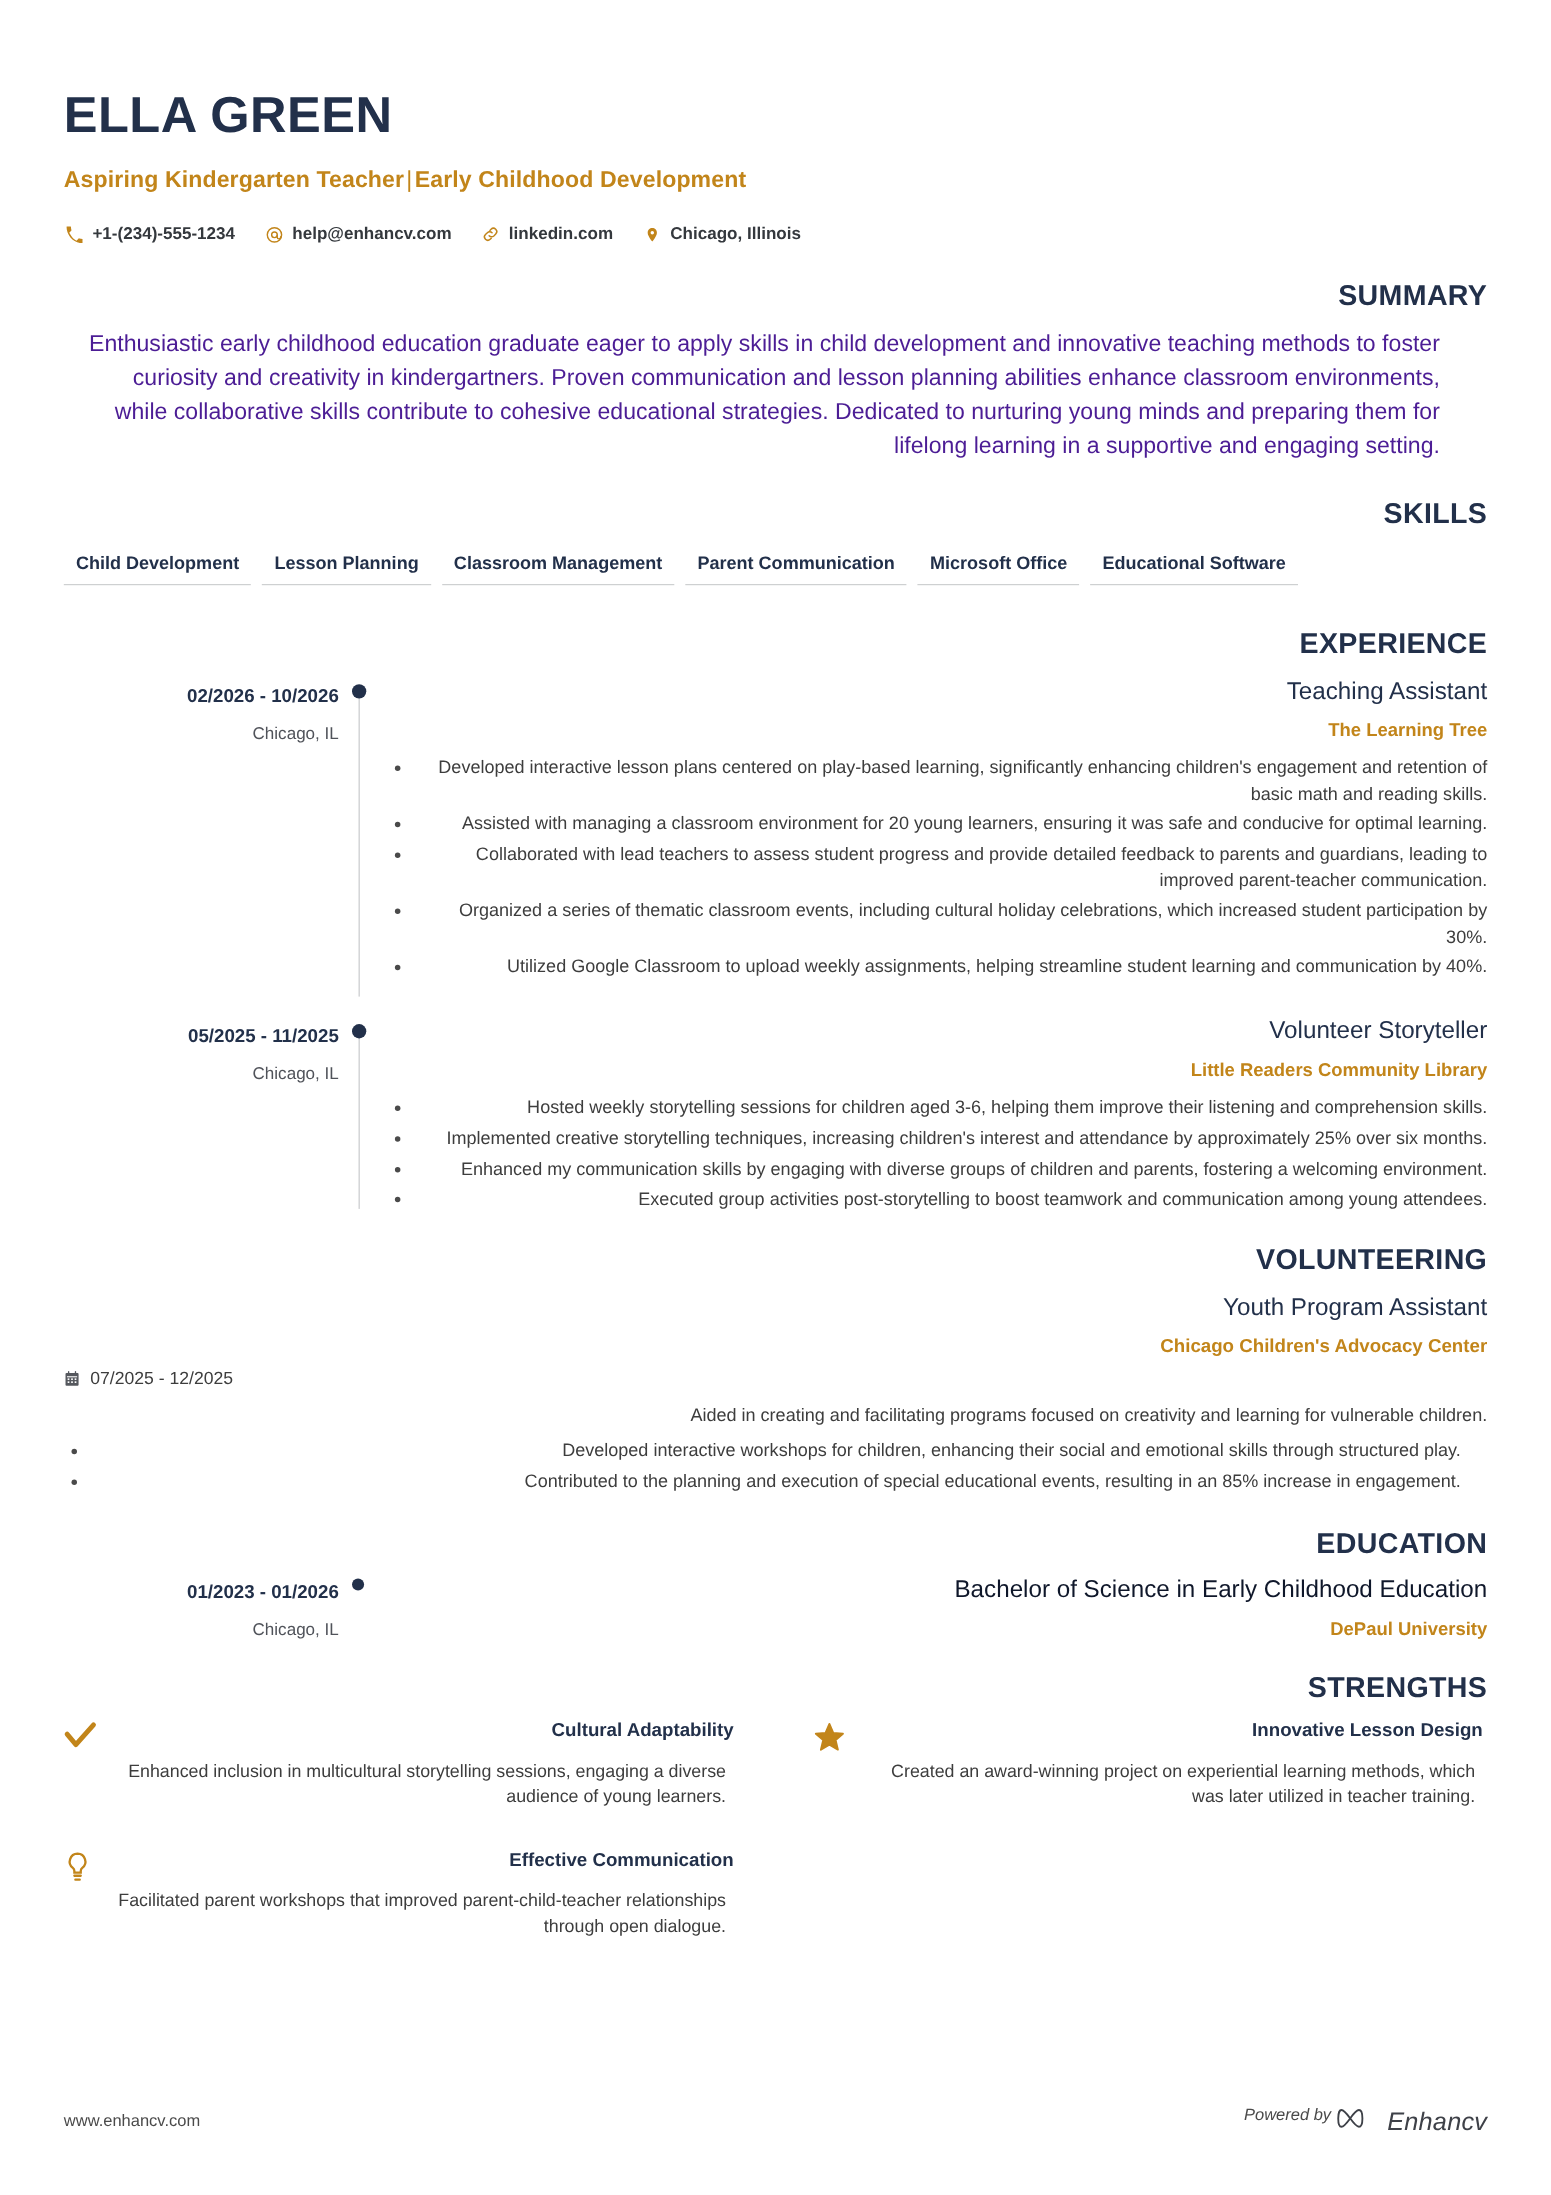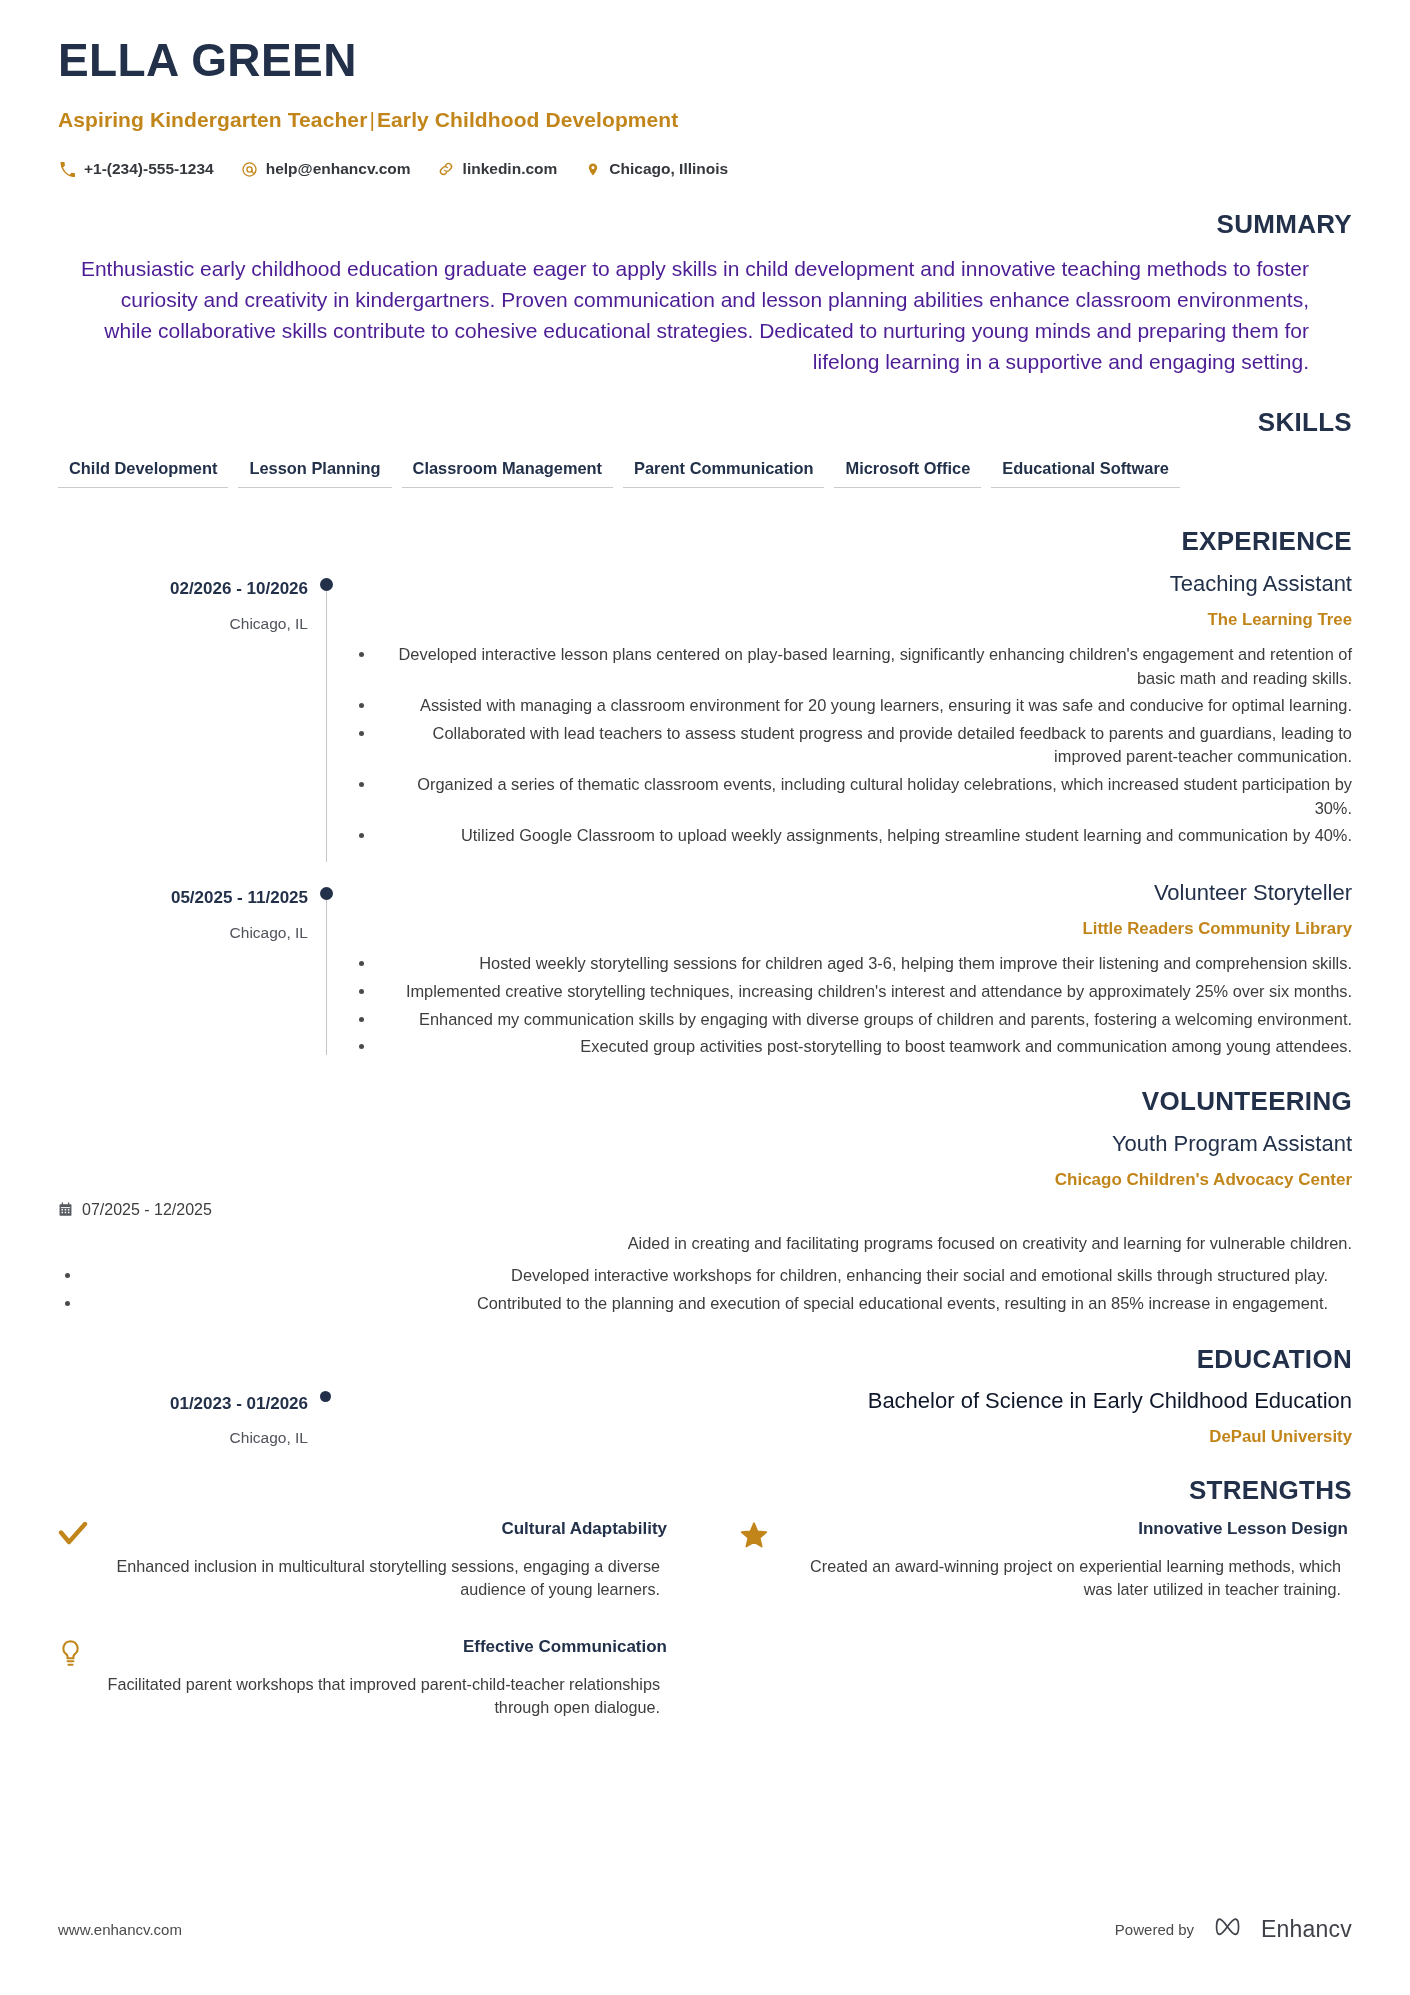--- a/index.html
+++ b/index.html
@@ -9,21 +9,21 @@
   }
   body {
     font-family: "Liberation Sans", sans-serif;
     color: #3a3a3a;
     -webkit-font-smoothing: antialiased;
   }
   .page {
     width: 1410px;
     min-height: 1995px;
     background: #ffffff;
-    padding: 36px 58px 0 58px;
+    padding: 80px 58px 0 58px;
     position: relative;
   }
 
   
   .name {
     font-size: 46px;
     font-weight: 700;
     letter-spacing: 0.4px;
     color: #22304a;
     line-height: 1.08;
@@ -283,22 +283,22 @@
     display: flex;
     align-items: center;
     justify-content: space-between;
   }
   .footer-url {
     font-size: 15px;
     color: #4a4a4a;
   }
   .footer-right {
     display: flex;
-    align-items: center;
-    gap: 20px;
+    gap: 4px;
+    font-style: italic;
   }
   .powered {
     font-size: 15px;
     color: #4a4a4a;
   }
   .brand {
     display: flex;
     align-items: center;
     gap: 9px;
   }

